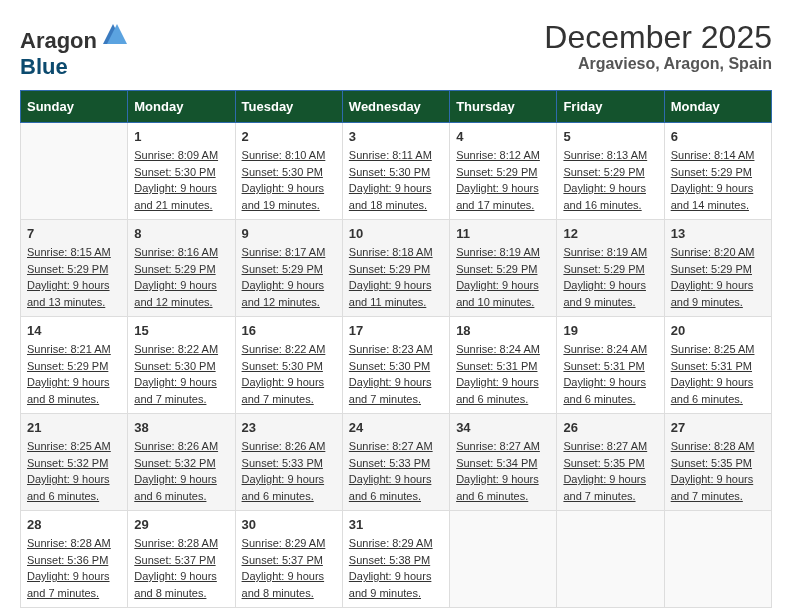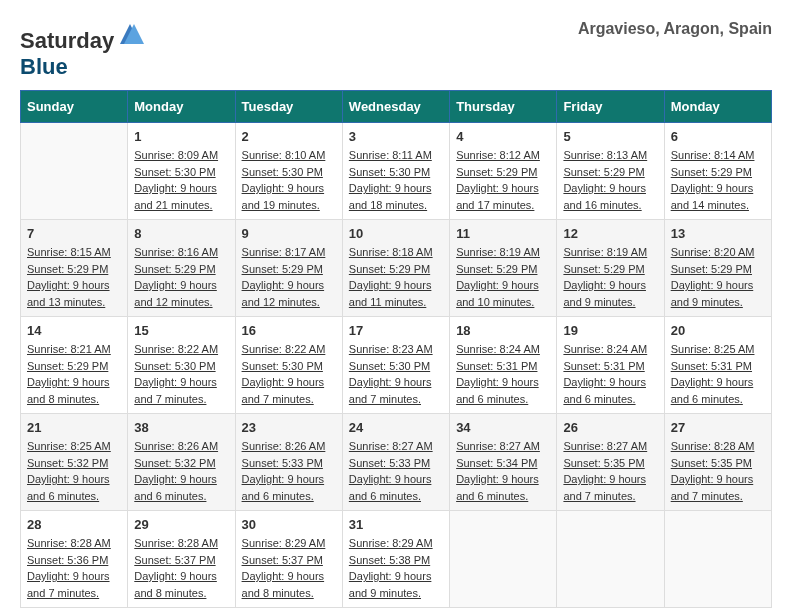--- a/index.html
+++ b/index.html
@@ -48,21 +48,21 @@
       font-size: 16px;
       font-weight: bold;
       color: #555;
     }
     table {
       width: 100%;
       border-collapse: collapse;
       border: 1px solid #ccc;
     }
     thead tr th {
-      background-color: #0f766e;
+      background-color: #14532d;
       color: #fff;
       padding: 8px 6px;
       font-size: 13px;
       font-weight: bold;
       text-align: left;
       border: 1px solid #2e6aad;
     }
     tbody tr td {
       vertical-align: top;
       padding: 6px;
@@ -92,28 +92,29 @@
     td.empty {
       background-color: #f9f9f9;
     }
   </style>
 </head>
 <body>
 
 <div class="header">
   <div class="logo">
     <div>
-      <span class="logo-text-general">Saturday</span><svg class="logo-icon" viewBox="0 0 28 28">
+      <span class="logo-text-general">Aragon</span><svg class="logo-icon" viewBox="0 0 28 28">
           <polygon points="4,24 14,4 24,24" fill="#3a7abf"></polygon>
           <polygon points="14,24 24,4 34,24" fill="#5ba3e0" transform="translate(-6,0)"></polygon>
         </svg><br>
       <span class="logo-text-blue">Blue</span>
     </div>
   </div>
   <div class="title-block">
+    <h1>December 2025</h1>
     <h2>Argavieso, Aragon, Spain</h2>
   </div>
 </div>
 
 <table>
   <thead>
     <tr>
     <th>Sunday</th>
         <th>Monday</th>
         <th>Tuesday</th>

